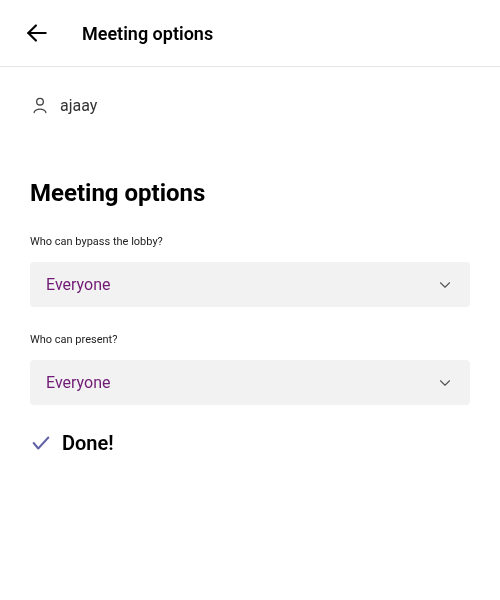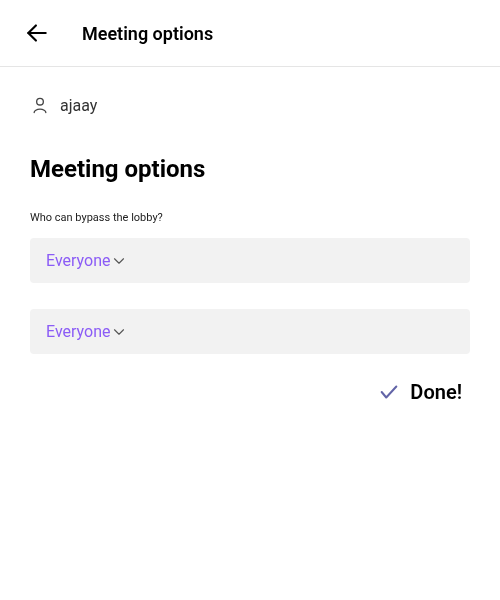--- a/index.html
+++ b/index.html
@@ -41,21 +41,21 @@
     .page-title {
       font-size: 28px;
       font-weight: 700;
       color: #000;
       margin-bottom: 14px;
     }
     .organizer-row {
       display: flex;
       align-items: center;
       gap: 10px;
-      margin-bottom: 40px;
+      margin-bottom: 64px;
     }
     .organizer-name {
       font-size: 16px;
       color: #333;
     }
     .section-title {
       font-size: 24px;
       font-weight: 700;
       color: #000;
       margin-bottom: 28px;
@@ -65,30 +65,29 @@
       color: #222;
       margin-bottom: 14px;
     }
     .select {
       width: 100%;
       background: #f2f2f2;
       border: none;
       border-radius: 4px;
       padding: 13px 16px;
       font-size: 16px;
-      color: #8b5cf6;
+      color: #701a75;
       display: flex;
       align-items: center;
-      justify-content: flex-start;
+      justify-content: space-between;
       cursor: pointer;
       margin-bottom: 26px;
     }
     .done-row {
       display: flex;
-      justify-content: flex-end;
       align-items: center;
       gap: 10px;
       margin-top: 20px;
       padding-right: 8px;
     }
     .done-text {
       font-size: 20px;
       font-weight: 600;
       color: #000;
     }
@@ -128,20 +127,21 @@
   <div class="field-label">Who can bypass the lobby?</div>
   <div class="select">
     <span>Everyone</span>
     <span>
       <svg width="18" height="18" viewBox="0 0 24 24" fill="none" stroke="#555" stroke-width="1.5" stroke-linecap="round" stroke-linejoin="round">
         <polyline points="6 9 12 15 18 9"></polyline>
       </svg>
     </span>
   </div>
 
+  <div class="field-label">Who can present?</div>
   <div class="select">
     <span>Everyone</span>
     <span>
       <svg width="18" height="18" viewBox="0 0 24 24" fill="none" stroke="#555" stroke-width="1.5" stroke-linecap="round" stroke-linejoin="round">
         <polyline points="6 9 12 15 18 9"></polyline>
       </svg>
     </span>
   </div>
 
   <div class="done-row">

